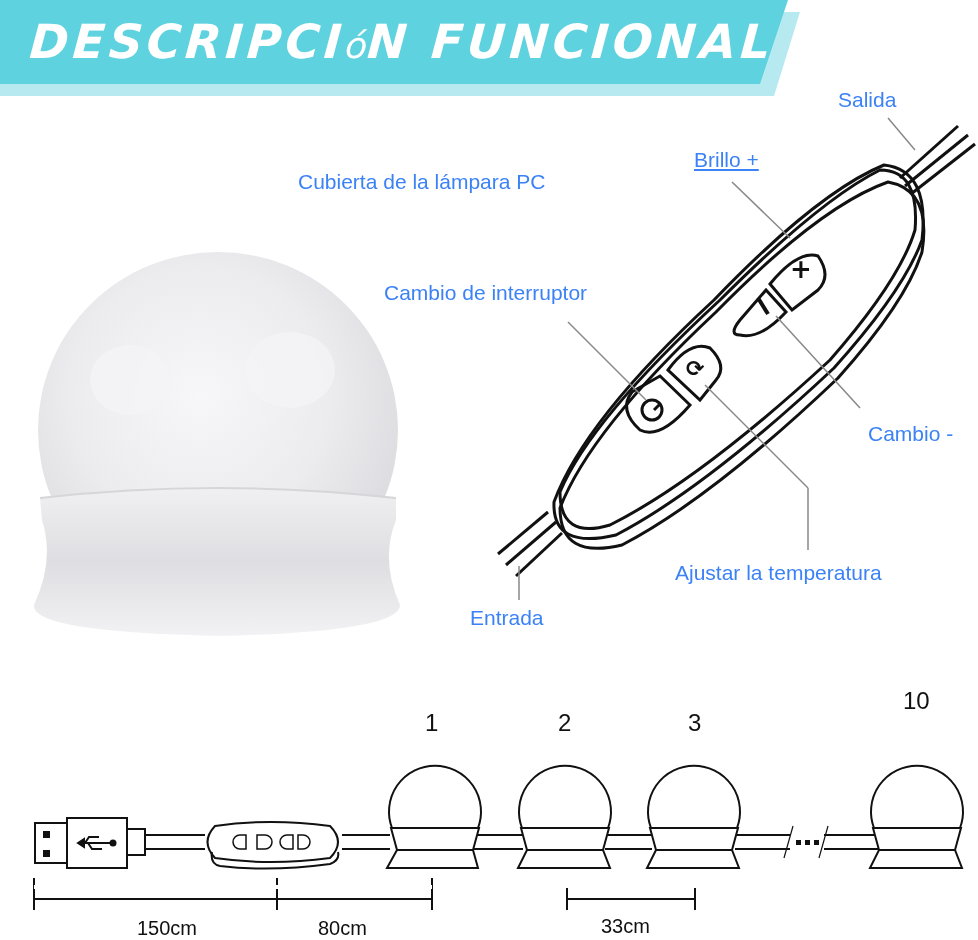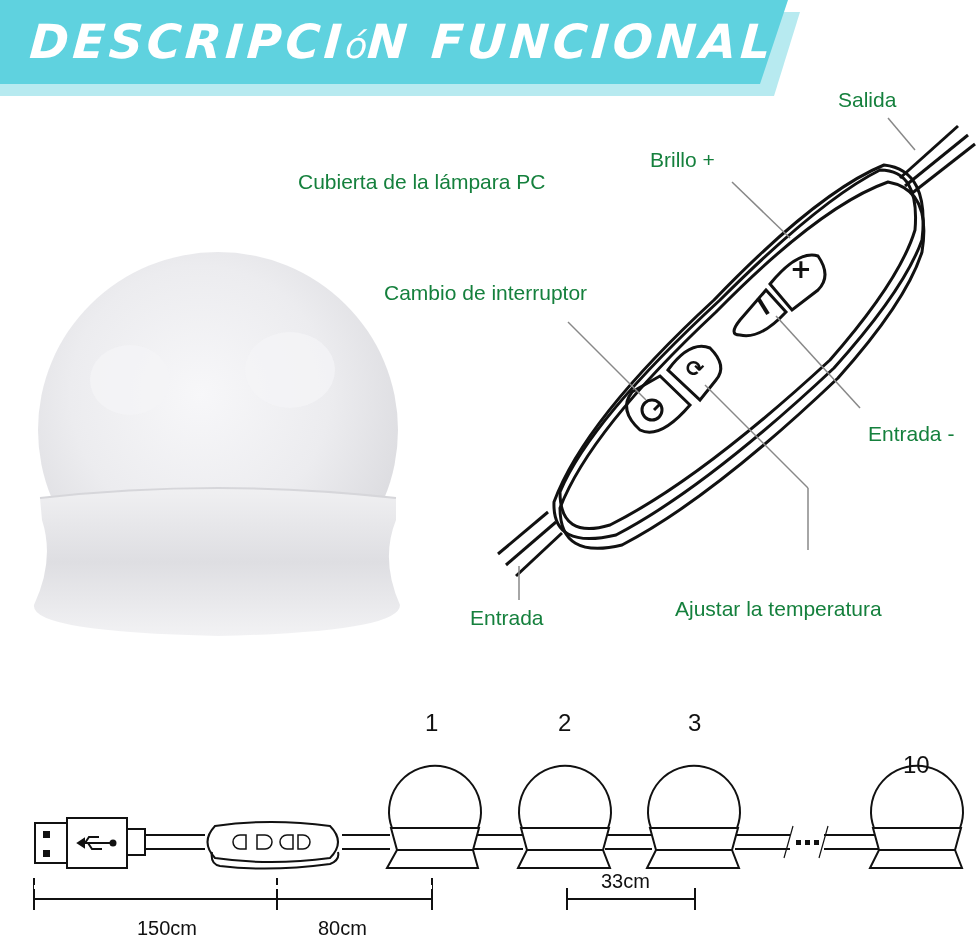--- a/index.html
+++ b/index.html
@@ -1,20 +1,20 @@
 <!DOCTYPE html>
 <html><head>
 <meta charset="utf-8">
 <style>
   html, body { margin:0; padding:0; background:#ffffff; }
   body { width:978px; height:940px; position:relative; overflow:hidden; font-family:"Liberation Sans", sans-serif; color:#111; }
   .banner-svg { position:absolute; left:0; top:0; }
   .banner-title { position:absolute; left:30px; top:14px; font-family:"DejaVu Sans", sans-serif; font-weight:bold; font-style:italic; font-size:47px; color:#ffffff; letter-spacing:4px; white-space:nowrap; transform:skewX(-4deg); }
   .banner-title .thin { font-weight:normal; font-size:36px; letter-spacing:0; }
-  .label { position:absolute; font-size:21px; color:#15803d; white-space:nowrap; }
+  .label { position:absolute; font-size:21px; color:#3b82f6; white-space:nowrap; }
   .num { position:absolute; font-size:24px; color:#111; }
   .dim { position:absolute; font-size:20px; color:#111; }
   svg { position:absolute; left:0; top:0; overflow:visible; }
 </style>
 </head>
 <body>
 
 <svg class="banner-svg" width="978" height="100">
   <polygon points="0,12 800,12 774,96 0,96" fill="#b7eaf0"></polygon>
   <polygon points="0,0 788,0 760,84 0,84" fill="#5fd2df"></polygon>
@@ -75,25 +75,25 @@
     <line x1="732" y1="182" x2="790" y2="238"></line>
     <line x1="568" y1="322" x2="646" y2="400"></line>
     <line x1="776" y1="316" x2="860" y2="408"></line>
     <line x1="705" y1="385" x2="808" y2="488"></line>
     <line x1="808" y1="488" x2="808" y2="550"></line>
     <line x1="519" y1="566" x2="519" y2="600"></line>
   </g>
 </svg>
 
 <div class="label" style="left:838px;top:88px;">Salida</div>
-<div class="label" style="left:650px;top:148px;">Brillo +</div>
+<div class="label" style="left:694px;top:148px;text-decoration:underline;">Brillo +</div>
 <div class="label" style="left:298px;top:170px;">Cubierta de la lámpara PC</div>
 <div class="label" style="left:384px;top:281px;">Cambio de interruptor</div>
-<div class="label" style="left:868px;top:422px;">Entrada -</div>
-<div class="label" style="left:675px;top:561px;margin-top:36px;">Ajustar la temperatura</div>
+<div class="label" style="left:868px;top:422px;">Cambio -</div>
+<div class="label" style="left:675px;top:561px;">Ajustar la temperatura</div>
 <div class="label" style="left:470px;top:606px;text-align:right;">Entrada</div>
 
 <svg width="978" height="940">
   <g fill="none" stroke="#111" stroke-width="2">
 
     <rect x="35" y="823" width="32" height="40"></rect>
     <rect x="67" y="818" width="60" height="50"></rect>
     <rect x="127" y="829" width="18" height="26"></rect>
     <rect x="44" y="832" width="5" height="5" fill="#111"></rect>
     <rect x="44" y="851" width="5" height="5" fill="#111"></rect>
@@ -164,17 +164,17 @@
       <path d="M874,828 A46,46 0 1 1 960,828 Z"></path>
       <path d="M873,828 L961,828 L955,850 L879,850 Z"></path>
       <path d="M879,850 L955,850 L962,868 L870,868 Z"></path>
     </g>
   </g>
 </svg>
 
 <div class="num" style="left:425px;top:709px;">1</div>
 <div class="num" style="left:558px;top:709px;">2</div>
 <div class="num" style="left:688px;top:709px;">3</div>
-<div class="num" style="left:903px;top:751px;">10</div>
+<div class="num" style="left:903px;top:687px;">10</div>
 
 <div class="dim" style="left:137px;top:917px;">150cm</div>
 <div class="dim" style="left:318px;top:917px;">80cm</div>
-<div class="dim" style="left:601px;top:870px;text-align:right;">33cm</div>
+<div class="dim" style="left:601px;top:915px;text-align:right;">33cm</div>
 
 </body></html>

